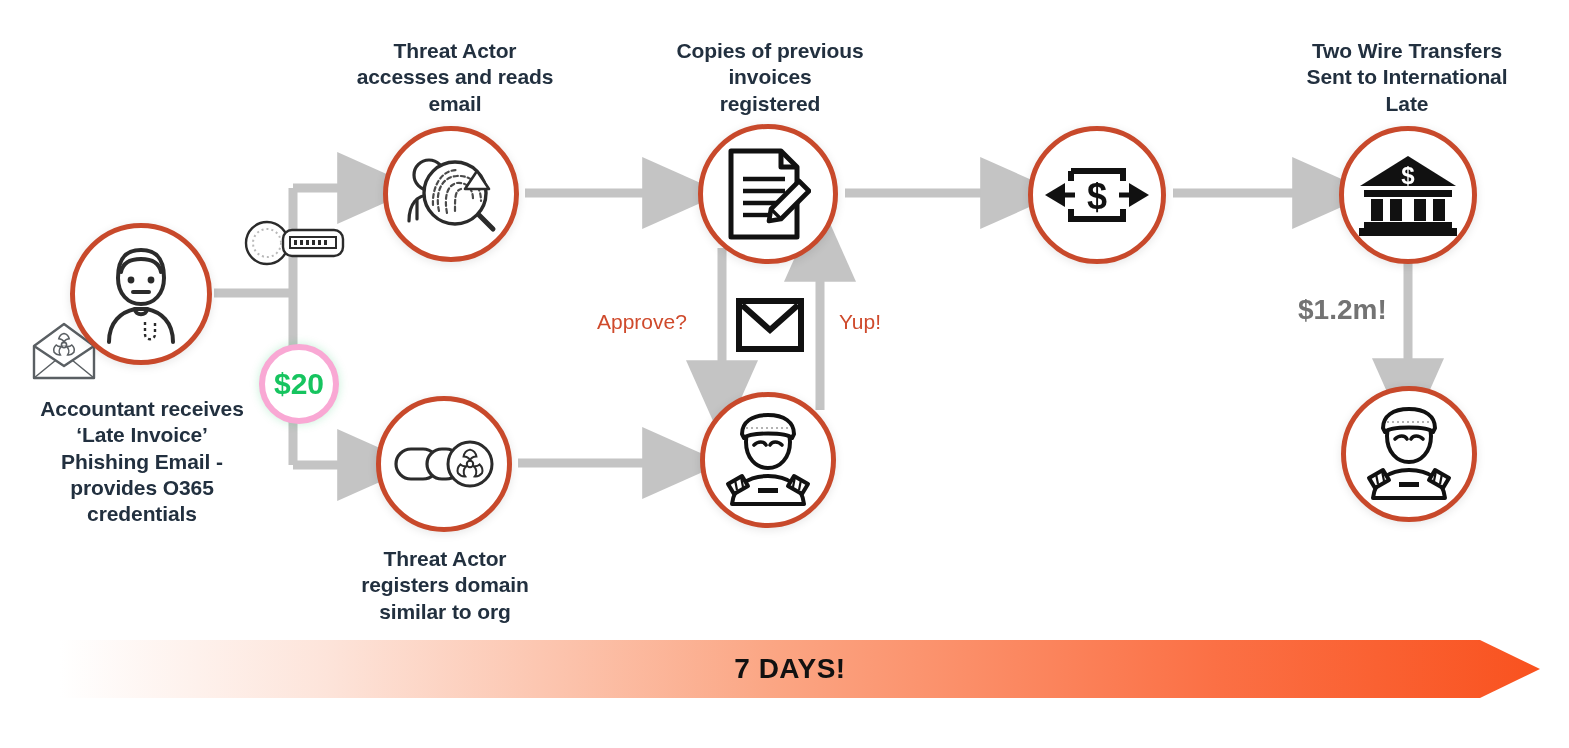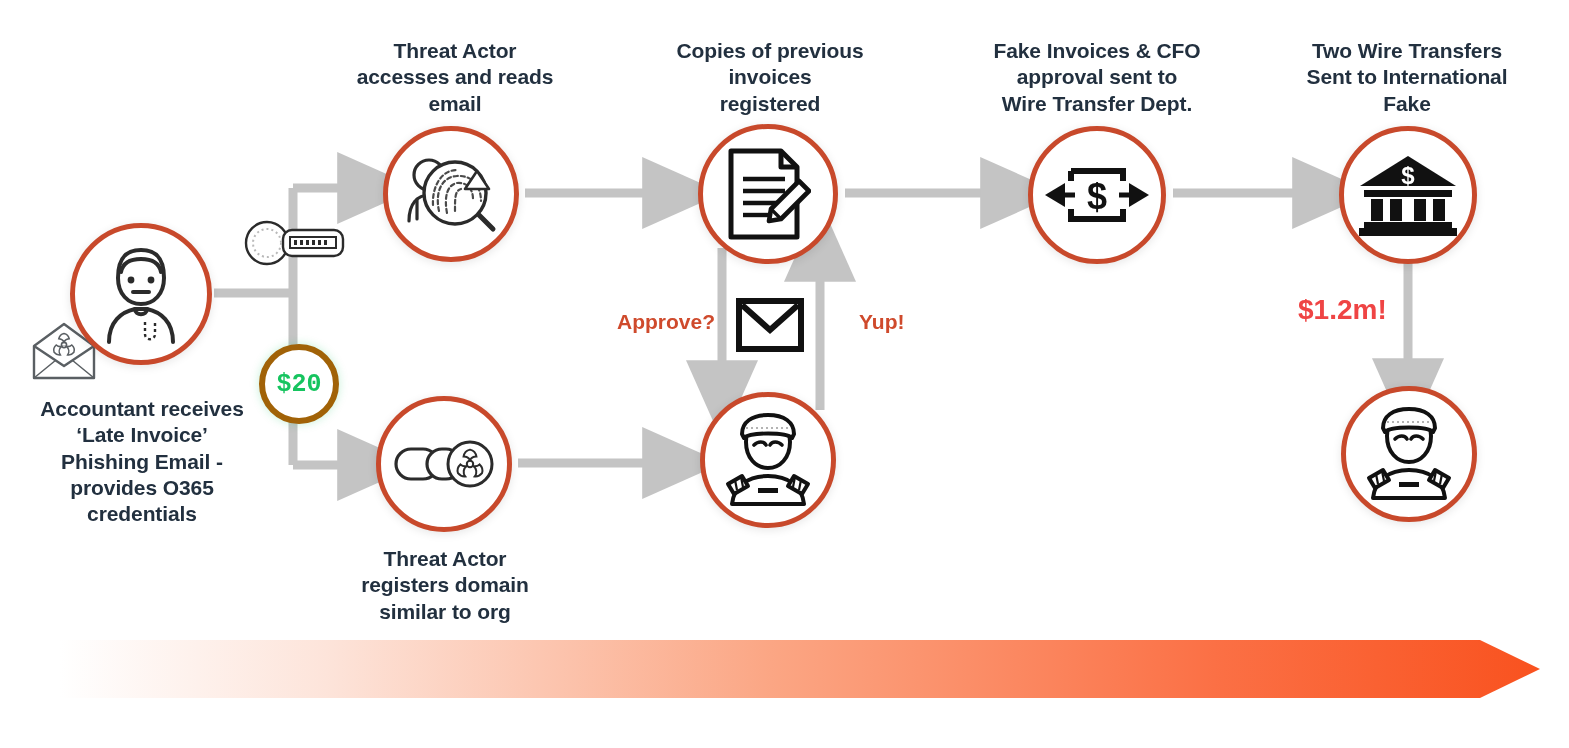--- a/index.html
+++ b/index.html
@@ -51,45 +51,43 @@
     line-height: 1.25;
     letter-spacing: -0.1px;
     white-space: pre-line;
   }
 
   .badge-money {
     position: absolute;
     width: 68px;
     height: 68px;
     border-radius: 50%;
-    border: 6px solid #a16207;
+    border: 6px solid #f9a8d4;
     background: #ffffff;
     display: flex;
     align-items: center;
     justify-content: center;
     color: #16c45f;
     font-weight: bold;
-    font-size: 25px;
+    font-size: 30px;
     box-shadow: 0 0 10px rgba(22,196,95,0.25);
-    font-family: Liberation Mono, monospace;
   }
 
   .flow-label {
     position: absolute;
-    font-weight: bold;
+    font-weight: normal;
     font-size: 21px;
     color: #cf4a2c;
     white-space: nowrap;
-    margin-left: 20px;
   }
   .amount-label {
     position: absolute;
     font-weight: bold;
     font-size: 28px;
-    color: #ef4444;
+    color: #737373;
     white-space: nowrap;
   }
 
   .plain-icon {
     position: absolute;
   }
 
   
   .banner {
     position: absolute;
@@ -277,42 +275,39 @@
         <path d="M2,36 L22,24 L22,48 Z"></path>
         <path d="M106,36 L86,24 L86,48 Z"></path>
       </g>
       <g fill="none" stroke="#111111" stroke-width="5">
         <path d="M22,36 L32,36"></path>
         <path d="M76,36 L86,36"></path>
       </g>
       <text x="54" y="50" font-family="Liberation Sans, sans-serif" font-size="36" font-weight="bold" fill="#111111" text-anchor="middle">$</text>
     </svg>
   </div>
-  <div class="label" style="left:972px; top:38px; width:250px;">Fake Invoices &amp; CFO
-approval sent to
-Wire Transfer Dept.</div>
 
   <div class="node ring" style="left:1339px; top:126px; width:138px; height:138px;">
     <svg width="100" height="86" viewBox="0 0 100 86">
       <path d="M50,4 L98,34 L2,34 Z" fill="#111111"></path>
       <text x="50" y="32" font-family="Liberation Sans, sans-serif" font-size="24" font-weight="bold" fill="#ffffff" text-anchor="middle">$</text>
       <rect x="6" y="38" width="88" height="7" fill="#111111"></rect>
       <g fill="#111111">
         <rect x="13" y="47" width="12" height="22"></rect>
         <rect x="32" y="47" width="12" height="22"></rect>
         <rect x="56" y="47" width="12" height="22"></rect>
         <rect x="75" y="47" width="12" height="22"></rect>
       </g>
       <rect x="6" y="70" width="88" height="6" fill="#111111"></rect>
       <rect x="1" y="76" width="98" height="8" fill="#111111"></rect>
     </svg>
   </div>
   <div class="label" style="left:1282px; top:38px; width:250px;">Two Wire Transfers
 Sent to International
-Fake</div>
+Late</div>
 
   <div class="node ring" style="left:376px; top:396px; width:136px; height:136px;">
     <svg width="100" height="56" viewBox="0 0 100 56">
       <g fill="#ffffff" stroke="#2b2b2b" stroke-width="3.2">
         <rect x="2" y="13" width="42" height="30" rx="15"></rect>
         <rect x="33" y="13" width="34" height="30" rx="15"></rect>
       </g>
       <circle cx="76" cy="28" r="22" fill="#ffffff" stroke="#2b2b2b" stroke-width="3"></circle>
       <g transform="translate(76,28) scale(0.40)" fill="none" stroke="#2b2b2b" stroke-width="5">
         <circle cx="0" cy="0" r="8"></circle>
@@ -377,14 +372,17 @@
   <div class="badge-money" style="left:259px; top:344px;">
     <span>$20</span>
   </div>
 
   <div class="flow-label" style="left:597px; top:310px;">Approve?</div>
 
   <div class="flow-label" style="left:839px; top:310px;">Yup!</div>
 
   <div class="amount-label" style="left:1298px; top:294px;">$1.2m!</div>
 
+  <div class="banner">
+    <div class="banner-text">7 DAYS!</div>
+  </div>
 
 </div>
 
 </body></html>

